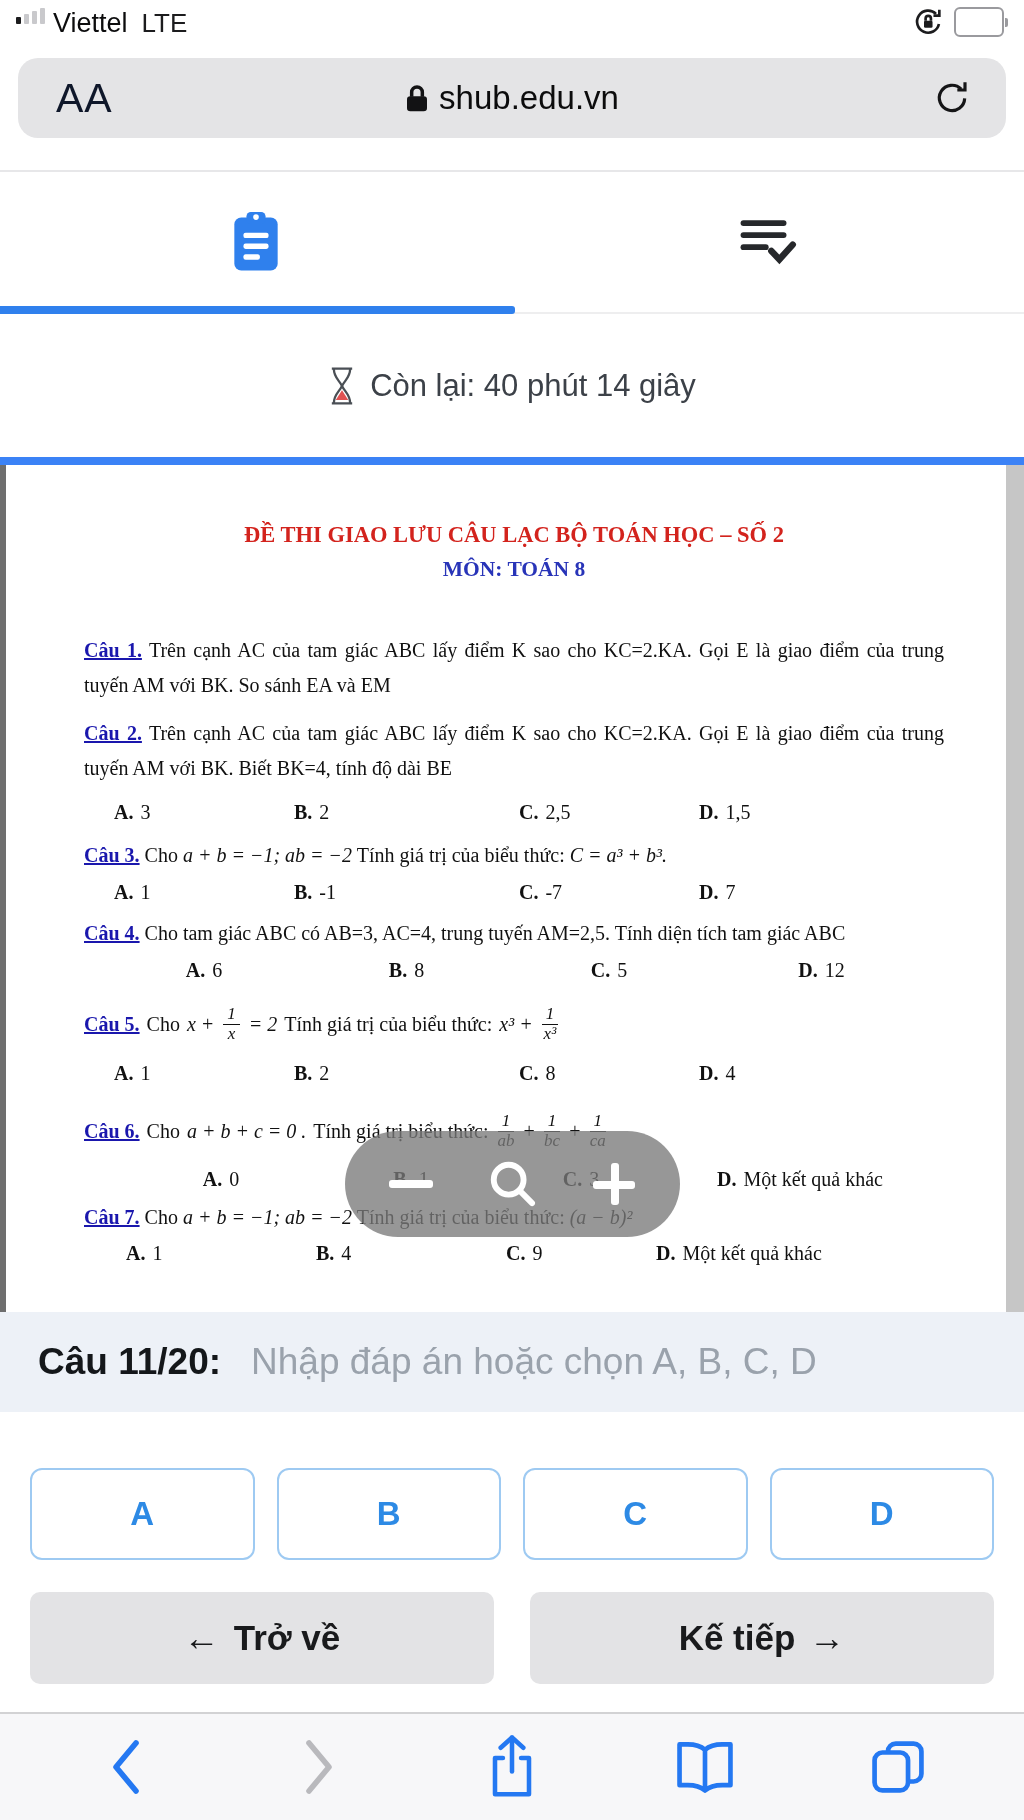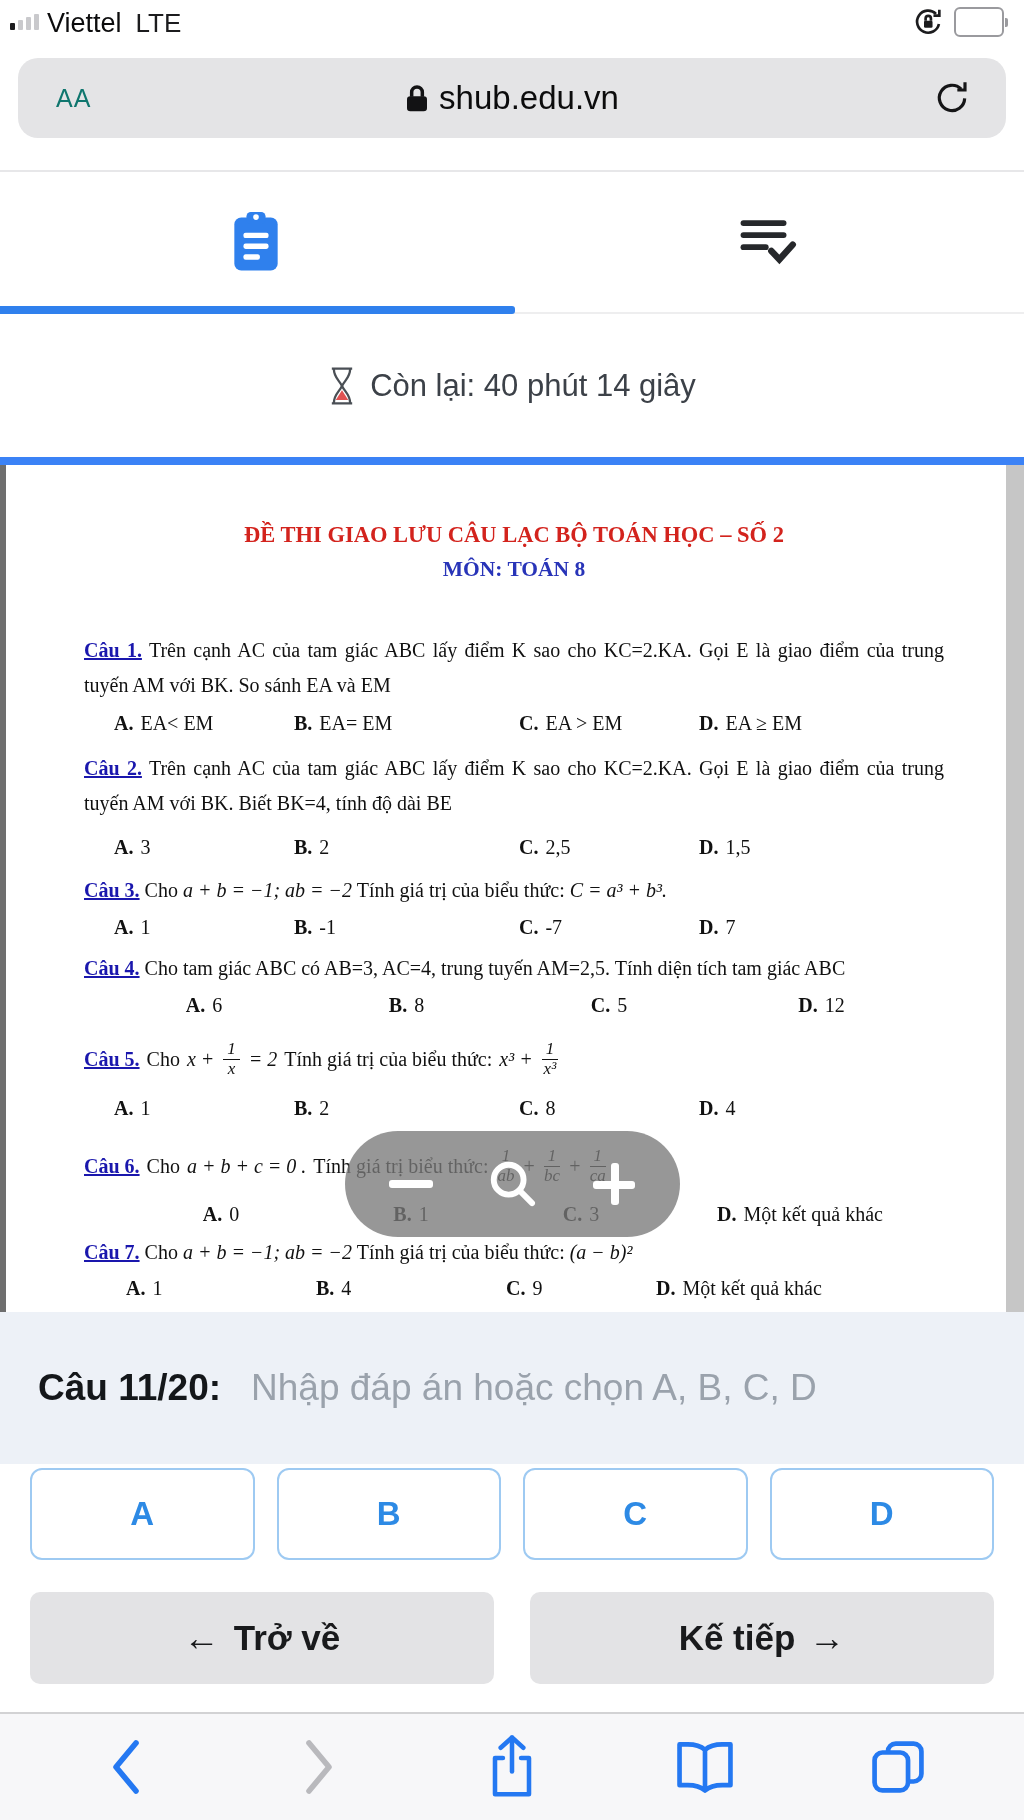--- a/index.html
+++ b/index.html
@@ -2,41 +2,41 @@
 <html><head>
 <meta charset="utf-8">
 <style>
   html,body{margin:0;padding:0;}
   body{width:1024px;height:1820px;position:relative;background:#fff;
        font-family:"Liberation Sans",sans-serif;overflow:hidden;color:#111;}
   .abs{position:absolute;}
 
   
   #status-bar{top:0;left:0;right:0;height:48px;display:flex;align-items:center;}
-  .sb-left{position:absolute;left:10px;top:8px;display:flex;align-items:center;gap:8px;}
+  .sb-left{position:absolute;left:16px;top:8px;display:flex;align-items:flex-start;gap:8px;}
   .sig{display:flex;align-items:flex-end;gap:3px;margin-bottom:4px;}
   .sig i{display:block;width:5px;border-radius:1px;background:#c9c9cc;}
   .sig i:nth-child(1){height:7px;background:#1c1c1e;}
   .sig i:nth-child(2){height:10px;}
   .sig i:nth-child(3){height:13px;}
   .sig i:nth-child(4){height:16px;}
   .carrier{font-size:27px;font-weight:500;color:#0c0c0d;}
   .network{font-size:26px;color:#1c1c1e;margin-left:6px;}
   .clock{position:absolute;left:0;right:0;top:6px;text-align:center;font-size:29px;font-weight:700;color:#0c0c0d;}
   .sb-right{position:absolute;right:16px;top:6px;display:flex;align-items:center;gap:10px;}
   .battery{display:flex;align-items:center;}
   .batt-body{width:42px;height:22px;border:2px solid #9a9a9e;border-radius:6px;padding:2px;}
   .batt-fill{width:24px;height:14px;background:#0d0d0e;border-radius:2px;}
   .batt-nub{width:3px;height:9px;background:#9a9a9e;border-radius:0 2px 2px 0;margin-left:1px;}
 
   
   #addr-section{top:48px;left:0;right:0;height:122px;background:#fff;}
   #address-bar{position:absolute;left:18px;right:18px;top:10px;height:80px;background:#e4e4e6;
                border-radius:20px;display:flex;align-items:center;}
-  .aa{position:absolute;left:38px;font-size:25px;color:#0f766e;letter-spacing:1px;}
+  .aa{position:absolute;left:38px;font-size:41px;color:#0f172a;letter-spacing:1px;}
   .url-wrap{margin:0 auto;display:flex;align-items:center;gap:10px;font-size:33px;color:#0c0c0d;}
   .reload{position:absolute;right:34px;}
   #divider1{top:170px;left:0;right:0;height:2px;background:#e7e7e9;}
 
   
   #tab-bar{top:172px;left:0;right:0;height:140px;background:#fff;border-bottom:2px solid #eeeeef;}
   .tab{position:absolute;top:0;width:512px;height:140px;display:flex;align-items:center;justify-content:center;}
   #tab-exam{left:0;}
   #tab-answers{left:512px;}
   #tab-indicator{position:absolute;left:0;bottom:-2px;width:515px;height:8px;background:#2f80ed;border-radius:0 3px 3px 0;}
@@ -74,21 +74,21 @@
       background:rgba(122,122,122,0.78);display:flex;align-items:center;justify-content:space-between;
       padding:0 40px;box-sizing:border-box;z-index:6;}
   .zbar{display:block;background:#fff;border-radius:3px;}
   .zoom-btn{display:flex;align-items:center;justify-content:center;width:52px;height:60px;}
   .plus-wrap{position:relative;width:42px;height:42px;}
   .plus-wrap .zbar{position:absolute;}
   .pv{left:17.5px;top:0;width:8px;height:42px;}
   .ph{left:0;top:17.5px;width:42px;height:8px;}
 
   
-  #answer-bar{top:1312px;left:0;right:0;height:152px;background:#edf1f7;display:flex;align-items:center;}
+  #answer-bar{top:1312px;left:0;right:0;height:100px;background:#edf1f7;display:flex;align-items:center;}
   #question-progress{margin-left:38px;font-size:37px;font-weight:700;color:#14171a;}
   #answer-input{margin-left:30px;font-size:37px;color:#9aa2ac;}
   #choices-row{top:1468px;left:30px;right:30px;height:92px;display:flex;gap:22px;}
   .choice-btn{flex:1;background:#fff;border:2px solid #9ecaf2;border-radius:12px;
       display:flex;align-items:center;justify-content:center;font-size:33px;font-weight:700;color:#2d8ae5;}
   #nav-row{top:1592px;left:30px;right:30px;height:92px;display:flex;gap:36px;}
   .nav-btn{flex:1;background:#e3e3e5;border-radius:10px;display:flex;align-items:center;justify-content:center;
       gap:14px;font-size:35px;font-weight:600;color:#191a1c;}
   .nav-arrow{font-size:36px;}
 
@@ -193,26 +193,20 @@
   <div id="doc-right-edge"></div>
   <div id="page">
 
     <div id="exam-title">ĐỀ THI GIAO LƯU CÂU LẠC BỘ TOÁN HỌC – SỐ 2</div>
     <div id="exam-subject">MÔN: TOÁN 8</div>
 
     <div class="q mt50">
       <span class="q-label">Câu 1.</span>
       <span>Trên cạnh AC của tam giác ABC lấy điểm K sao cho KC=2.KA. Gọi E là giao điểm của trung tuyến AM với BK. So sánh EA và EM</span>
     </div>
-    <div class="opts om6">
-      <span><b class="ol">A.</b><span>EA&lt; EM</span></span>
-      <span><b class="ol">B.</b><span>EA= EM</span></span>
-      <span><b class="ol">C.</b><span>EA &gt; EM</span></span>
-      <span><b class="ol">D.</b><span>EA ≥ EM</span></span>
-    </div>
 
     <div class="q mt13">
       <span class="q-label">Câu 2.</span>
       <span>Trên cạnh AC của tam giác ABC lấy điểm K sao cho KC=2.KA. Gọi E là giao điểm của trung tuyến AM với BK. Biết BK=4, tính độ dài BE</span>
     </div>
     <div class="opts om0">
       <span><b class="ol">A.</b><span>3</span></span>
       <span><b class="ol">B.</b><span>2</span></span>
       <span><b class="ol">C.</b><span>2,5</span></span>
       <span><b class="ol">D.</b><span>1,5</span></span>

